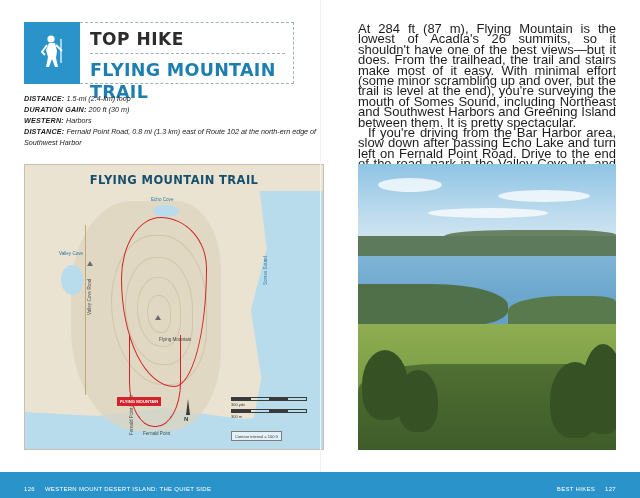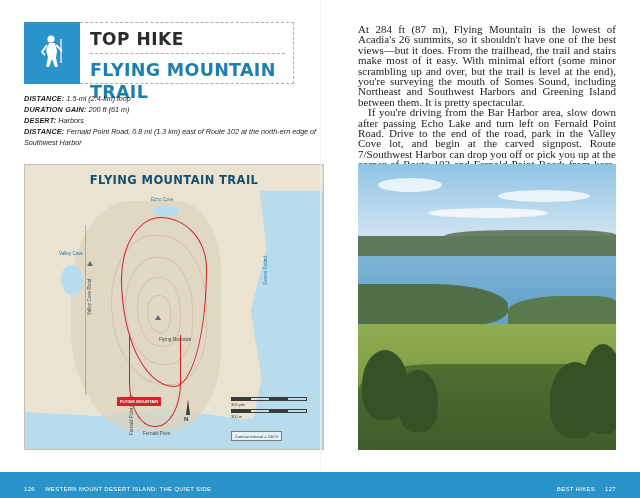--- a/index.html
+++ b/index.html
@@ -79,25 +79,24 @@
   .stats .lbl {
     font-weight: bold;
     letter-spacing: 0.2px;
   }
 
   
   .bodytext {
     position: absolute;
     left: 358px; top: 24px;
     width: 258px;
-    font-size: 11px;
+    font-size: 13px;
     line-height: 10.4px;
     color: #1c1c1c;
     text-align: justify;
-    font-family: Liberation Serif, serif;
   }
   .bodytext p { margin: 0; }
   .bodytext p + p { text-indent: 10px; }
 
   
   .map {
     position: absolute;
     left: 24px; top: 164px;
     width: 300px; height: 286px;
     background: #eae3d2;
@@ -365,22 +364,22 @@
       </span>
     </div>
     <div class="header-text">
       <div class="kicker">TOP HIKE</div>
       <div class="title-main">FLYING MOUNTAIN TRAIL</div>
     </div>
   </div>
 
   <div class="stats">
     <div class="row"><span class="lbl">DISTANCE:</span> <span>1.5-mi (2.4-km) loop</span></div>
-    <div class="row"><span class="lbl">DURATION GAIN:</span> <span>200 ft (61 m)</span></div>
-    <div class="row"><span class="lbl">DESERT:</span> <span>Harbors</span></div>
+    <div class="row"><span class="lbl">DURATION GAIN:</span> <span>200 ft (30 m)</span></div>
+    <div class="row"><span class="lbl">WESTERN:</span> <span>Harbors</span></div>
     <div class="row"><span class="lbl">DISTANCE:</span> <span>Fernald Point Road, 0.8 mi (1.3 km) east of Route 102 at the north-ern edge of Southwest Harbor</span></div>
   </div>
 
   <div class="bodytext">
     <p>At 284 ft (87 m), Flying Mountain is the lowest of Acadia's 26 summits, so it shouldn't have one of the best views—but it does. From the trailhead, the trail and stairs make most of it easy. With minimal effort (some minor scrambling up and over, but the trail is level at the end), you're surveying the mouth of Somes Sound, including Northeast and Southwest Harbors and Greening Island between them. It is pretty spectacular.</p>
     <p>If you're driving from the Bar Harbor area, slow down after passing Echo Lake and turn left on Fernald Point Road. Drive to the end of the road, park in the Valley Cove lot, and begin at the carved signpost. Route 7/Southwest Harbor can drop you off or pick you up at the corner of Route 102 and Fernald Point Road; from here, walk down the road to the trailhead.</p>
   </div>
 
   <div class="map">
     <div class="map-title">FLYING MOUNTAIN TRAIL</div>

